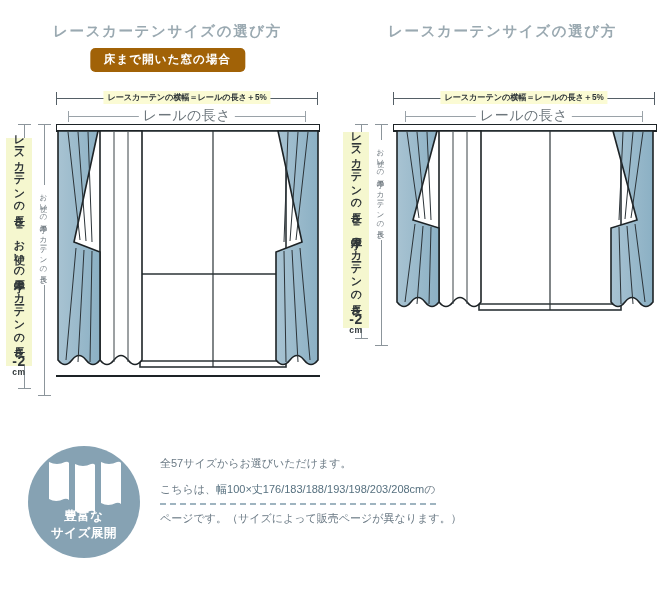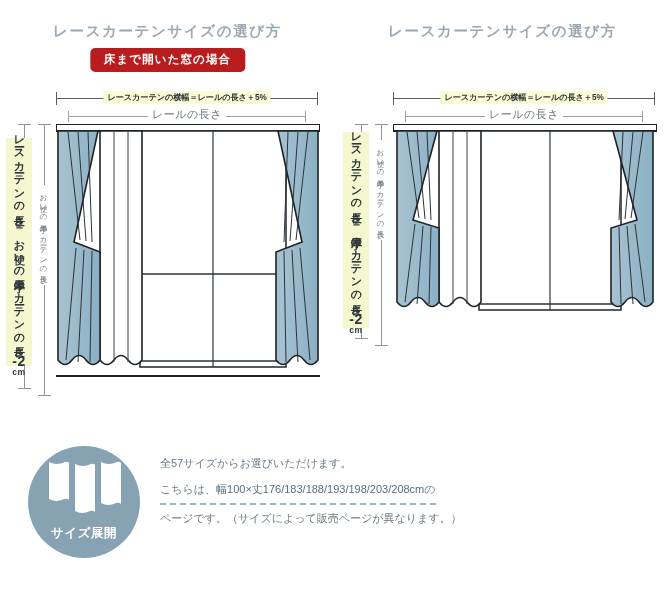--- a/index.html
+++ b/index.html
@@ -38,21 +38,21 @@
     font-weight: bold;
     letter-spacing: 1.6px;
     color: #9aa9b1;
     white-space: nowrap;
   }
   .panel-badge {
     position: absolute;
     top: 48px;
     left: 50%;
     transform: translateX(-50%);
-    background: #b91c1c;
+    background: #a16207;
     color: #ffffff;
     font-size: 11.5px;
     font-weight: bold;
     letter-spacing: 1.1px;
     padding: 4px 14px 5px;
     border-radius: 5px;
     white-space: nowrap;
   }
 
   
@@ -98,21 +98,21 @@
     background: #ffffff;
   }
   .dim-h.hl .lbl {
     background: #fbfbd4;
     font-weight: bold;
     color: #2f3638;
     letter-spacing: -0.1px;
   }
   .dim-h.plain .bar { background: #9aa2a8; }
   .dim-h.plain .cap-l, .dim-h.plain .cap-r { background: #9aa2a8; height: 11px; top: 1px; }
-  .dim-h.plain .lbl { color: #6d767c; font-size: 11px; letter-spacing: 0.5px; font-family: Liberation Mono, monospace; }
+  .dim-h.plain .lbl { color: #6d767c; font-size: 14px; letter-spacing: 0.5px; }
 
   
   .dim-v {
     position: absolute;
     width: 12px;
   }
   .dim-v .bar {
     position: absolute;
     top: 0; bottom: 0;
     left: 6px;
@@ -404,20 +404,21 @@
 
   <div class="circle-badge">
     <div class="art-strip">
       <svg width="78" height="62" viewBox="0 0 78 62" xmlns="http://www.w3.org/2000/svg">
         <path d="M4 2 q8 4 16 0 q3 -1 4 1 L24 40 q-2 -2 -5 -1 q-8 4 -15 0 Z" fill="#ffffff"></path>
         <path d="M30 4 q8 4 16 0 q3 -1 4 1 L50 52 q-2 -2 -5 -1 q-8 4 -15 0 Z" fill="#ffffff"></path>
         <path d="M56 2 q8 4 16 0 q3 -1 4 1 L76 44 q-2 -2 -5 -1 q-8 4 -15 0 Z" fill="#ffffff"></path>
       </svg>
     </div>
     <div class="cap">
+      <div>豊富な</div>
       <div>サイズ展開</div>
     </div>
   </div>
 
   <div class="bottom-copy">
     <div class="bl">全57サイズからお選びいただけます。</div>
     <div class="bl">
       <span class="bl-2"><span>こちらは、</span><span class="strong">幅100×丈176/183/188/193/198/203/208cm</span><span>の</span></span>
     </div>
     <div class="bl">ページです。（サイズによって販売ページが異なります。）</div>

